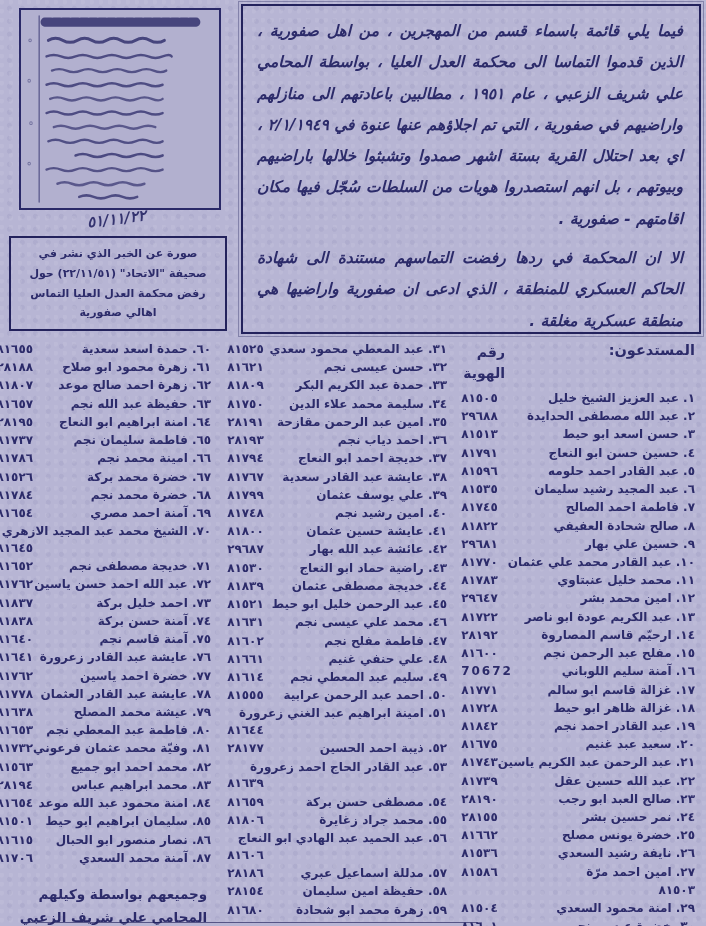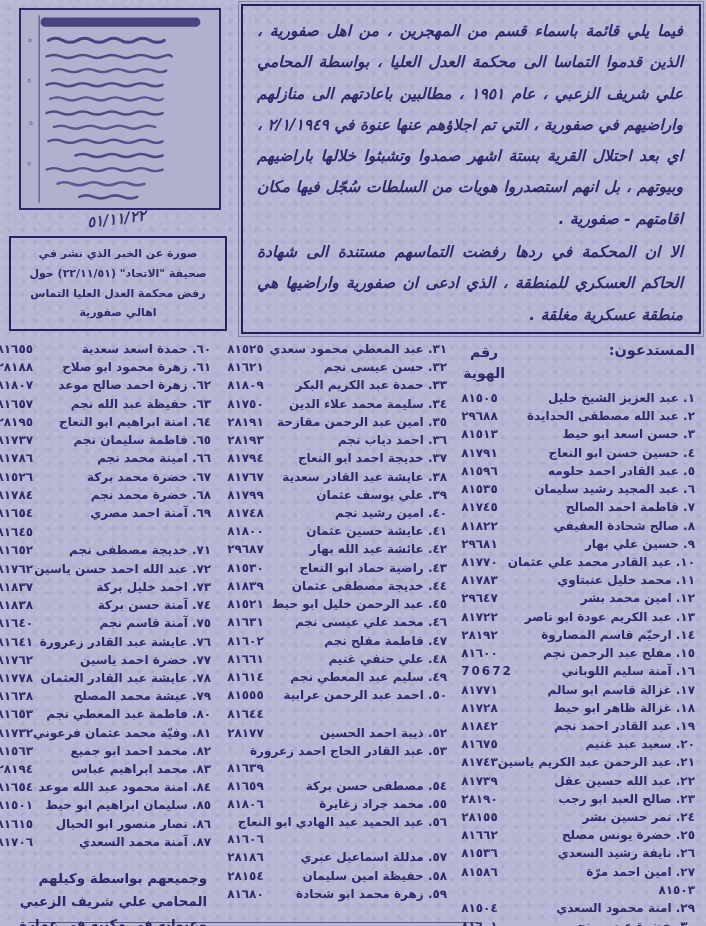--- a/index.html
+++ b/index.html
@@ -21,21 +21,21 @@
   
   .top-band{display:flex;gap:12px;height:330px;}
   .intro{
     box-sizing:border-box;width:460px;flex:0 0 460px;
     border:2.5px solid #23225c;outline:1px solid rgba(35,34,92,.35);outline-offset:2px;
     padding:10px 16px 6px 14px;
     font-size:15.5px;font-weight:bold;font-style:italic;
     line-height:2.02;text-align:justify;text-align-last:right;
   }
   .intro p{margin:0;}
-  .intro p + p{margin-top:2px;}
+  .intro p + p{margin-top:8px;}
   .left-col{flex:1;display:flex;flex-direction:column;padding-top:2px;}
   .clipping{
     position:relative;box-sizing:border-box;height:202px;margin:2px 8px 0 14px;
     border:2px solid #2a2968;background:#b2b0cf;
   }
   .clipping svg{display:block;width:100%;height:100%;}
   .handwritten{
     height:26px;text-align:center;font-size:15px;font-weight:bold;font-style:italic;
     transform:rotate(-7deg);letter-spacing:1px;color:#34336f;direction:ltr;
   }
@@ -45,21 +45,21 @@
     font-size:11px;font-weight:bold;line-height:1.8;
   }
   
   .list-band{display:flex;gap:8px;padding:8px 4px 0 2px;}
   .col{box-sizing:border-box;}
   .col-1{flex:0 0 228px;}
   .col-2{flex:0 0 228px;padding-left:2px;}
   .col-3{flex:1;}
   .col-head{display:flex;justify-content:space-between;align-items:flex-start;margin:0 2px 7px 6px;}
   .head-pet{font-size:14.5px;font-weight:bold;}
-  .head-id{font-size:14px;font-weight:bold;text-align:center;line-height:1.5;}
+  .head-id{font-size:14px;font-weight:bold;line-height:1.5;}
   .entry{
     display:flex;justify-content:space-between;align-items:baseline;
     font-size:12px;font-weight:bold;line-height:1.32;margin-bottom:2.4px;
     padding:0 2px 0 4px;
   }
   .ename{white-space:nowrap;}
   .eid{white-space:nowrap;letter-spacing:2px;direction:ltr;font-size:12px;}
   .entry.wrapped{flex-direction:column;align-items:stretch;}
   .entry.wrapped .ename{align-self:flex-start;}
   .entry.wrapped .eid{align-self:flex-end;margin-top:1px;}
@@ -325,20 +325,21 @@
           </div>
           <div class="entry">
             <span class="ename">٤٩. سليم عبد المعطي نجم</span>
             <span class="eid">٨١٦١٤</span>
           </div>
           <div class="entry">
             <span class="ename">٥٠. احمد عبد الرحمن عرابية</span>
             <span class="eid">٨١٥٥٥</span>
           </div>
           <div class="entry wrapped">
+            <span class="ename">٥١. امينة ابراهيم عبد الغني زعرورة</span>
             <span class="eid">٨١٦٤٤</span>
           </div>
           <div class="entry">
             <span class="ename">٥٢. ذيبة احمد الحسين</span>
             <span class="eid">٢٨١٧٧</span>
           </div>
           <div class="entry wrapped">
             <span class="ename">٥٣. عبد القادر الحاج احمد زعرورة</span>
             <span class="eid">٨١٦٣٩</span>
           </div>
@@ -405,20 +406,21 @@
           </div>
           <div class="entry">
             <span class="ename">٦٨. خضرة محمد نجم</span>
             <span class="eid">٨١٧٨٤</span>
           </div>
           <div class="entry">
             <span class="ename">٦٩. آمنة احمد مصري</span>
             <span class="eid">٨١٦٥٤</span>
           </div>
           <div class="entry wrapped">
+            <span class="ename">٧٠. الشيخ محمد عبد المجيد الازهري</span>
             <span class="eid">٨١٦٤٥</span>
           </div>
           <div class="entry">
             <span class="ename">٧١. خديجة مصطفى نجم</span>
             <span class="eid">٨١٦٥٢</span>
           </div>
           <div class="entry">
             <span class="ename">٧٢. عبد الله احمد حسن ياسين</span>
             <span class="eid">٨١٧٦٢</span>
           </div>

